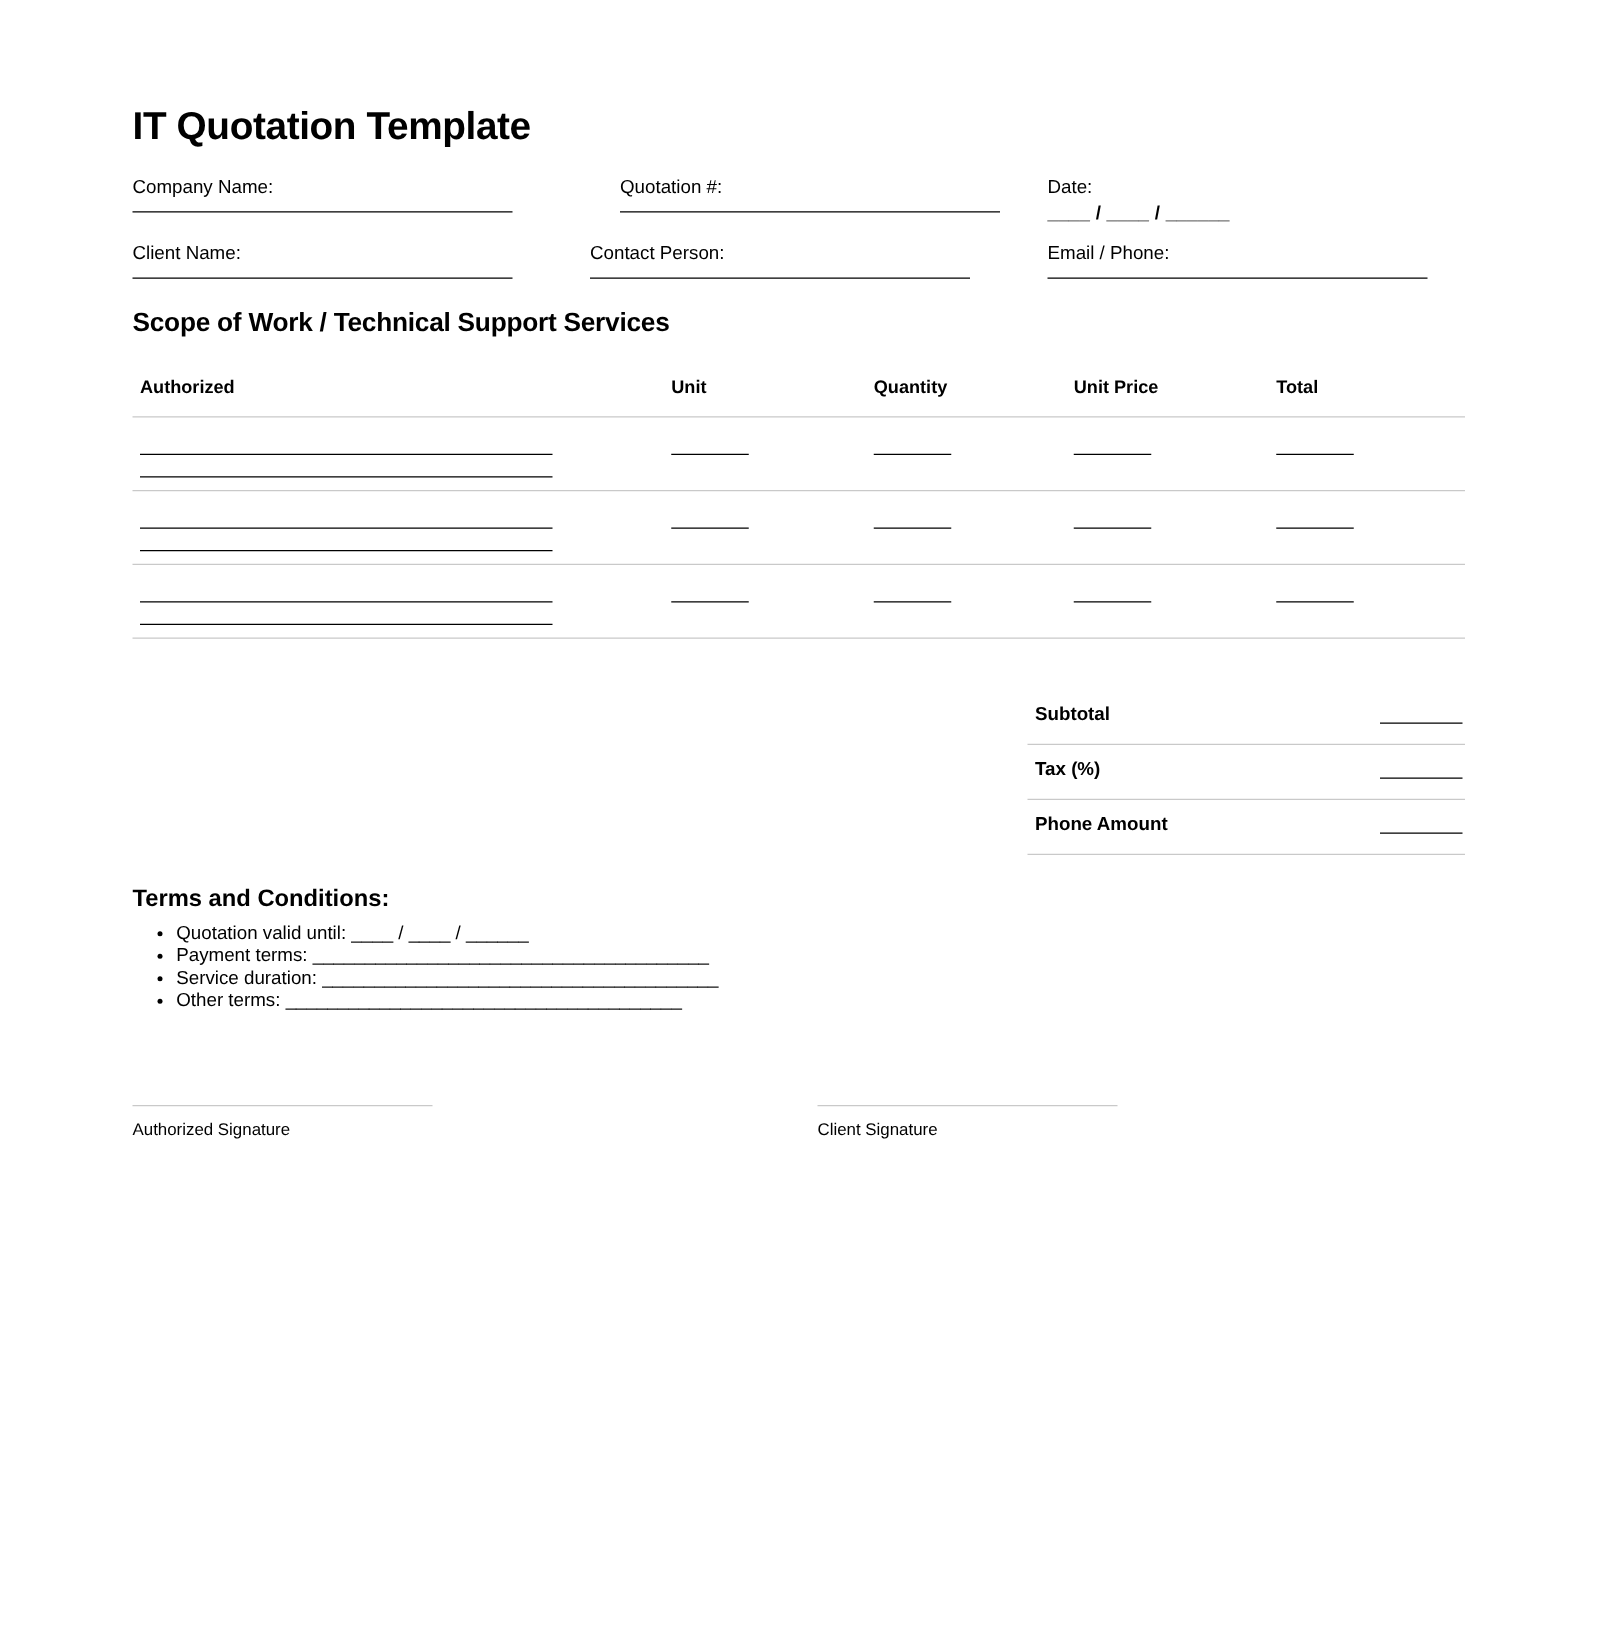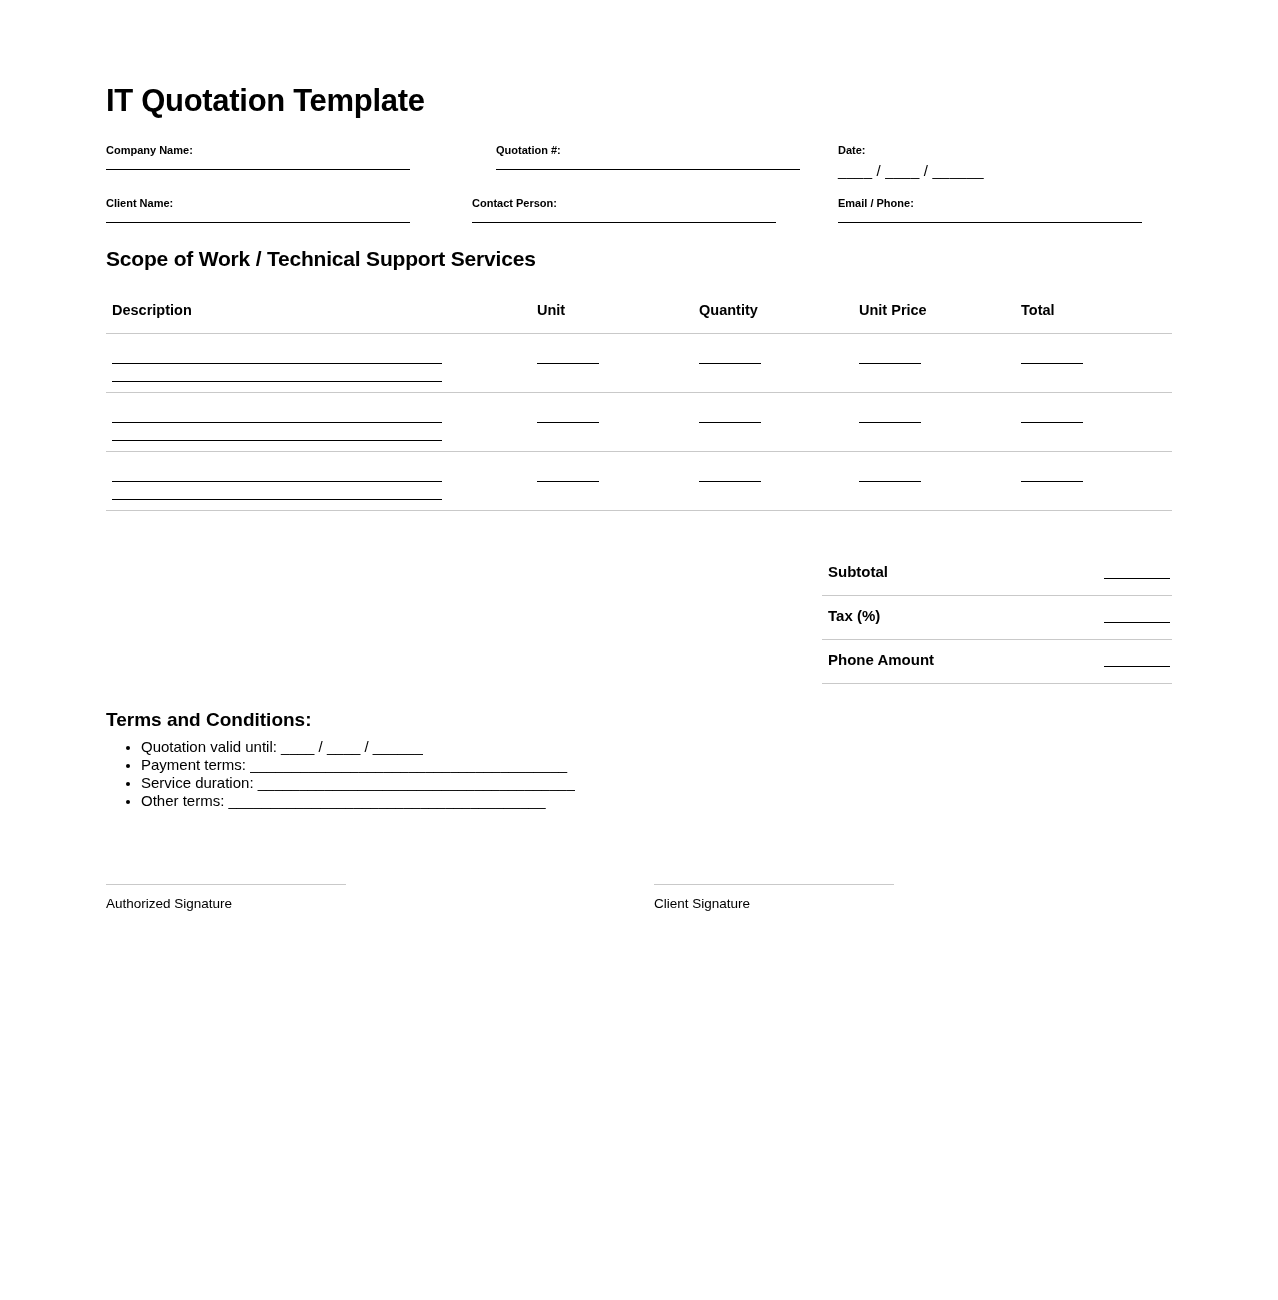--- a/index.html
+++ b/index.html
@@ -33,36 +33,36 @@
     letter-spacing: -0.3px;
     line-height: 38px;
     white-space: nowrap;
   }
 
   
   .field {
     position: absolute;
   }
   .field-label {
-    font-size: 11px;
-    font-weight: bold;
+    font-size: 15px;
+    font-weight: normal;
     line-height: 20px;
     white-space: nowrap;
     display: block;
   }
   .field-rule {
     display: block;
     border-bottom: 1.6px solid #000;
     margin-top: 9px;
     height: 0;
   }
   .field-dateline {
     display: block;
     font-size: 15px;
-    font-weight: normal;
+    font-weight: bold;
     line-height: 18px;
     letter-spacing: 0.2px;
     white-space: nowrap;
     margin-top: 2px;
   }
 
   
   .section-heading {
     position: absolute;
     left: 106px;
@@ -237,21 +237,21 @@
   </div>
   <div class="field" style="left:838px; top:193px; width:304px;">
     <span class="field-label">Email / Phone:</span>
     <span class="field-rule"></span>
   </div>
 
   <div class="section-heading">Scope of Work / Technical Support Services</div>
 
   <div class="items-table">
     <div class="items-head">
-      <span class="col-head c-desc">Description</span>
+      <span class="col-head c-desc">Authorized</span>
       <span class="col-head c-unit">Unit</span>
       <span class="col-head c-qty">Quantity</span>
       <span class="col-head c-price">Unit Price</span>
       <span class="col-head c-total">Total</span>
     </div>
 
     <div class="item-row">
       <span class="desc-lines">
         <span class="desc-rule"></span>
         <span class="desc-rule"></span>

